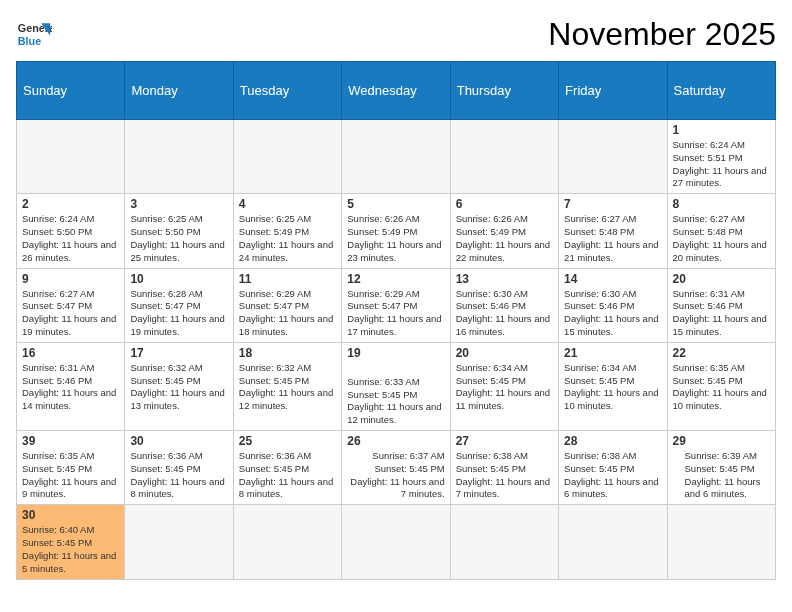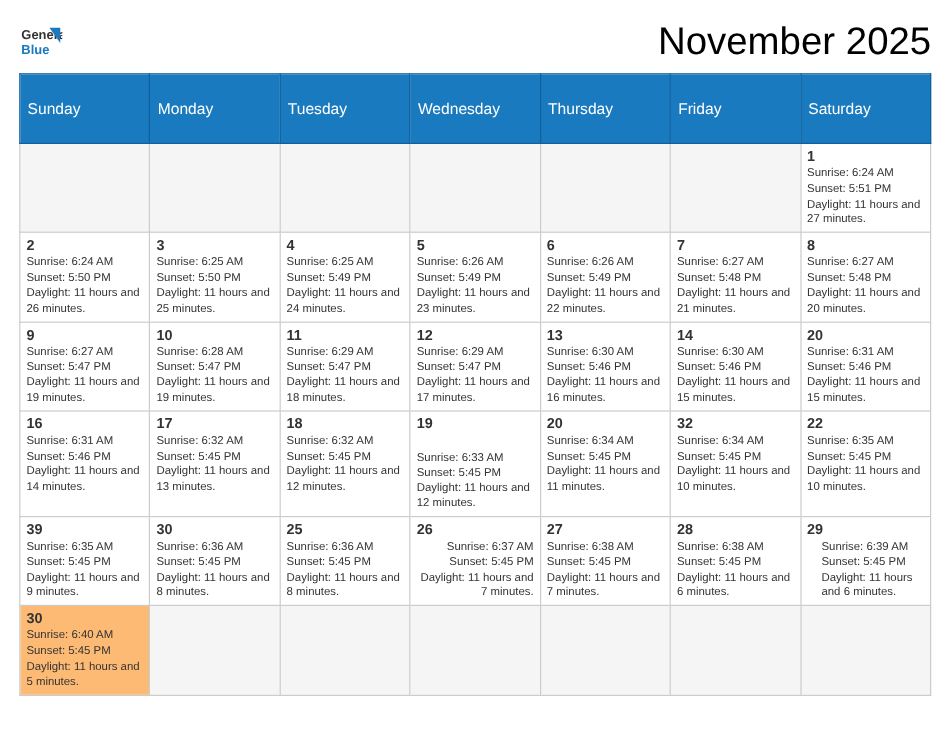--- a/index.html
+++ b/index.html
@@ -238,21 +238,21 @@
 Sunset: 5:45 PM
 Daylight: 11 hours and 12 minutes.</div>
         </td>
         <td>
           <span class="day-num">20</span>
           <div class="day-info" style="white-space: pre-line;">Sunrise: 6:34 AM
 Sunset: 5:45 PM
 Daylight: 11 hours and 11 minutes.</div>
         </td>
         <td>
-          <span class="day-num">32</span>
+          <span class="day-num">21</span>
           <div class="day-info" style="white-space: pre-line;">Sunrise: 6:34 AM
 Sunset: 5:45 PM
 Daylight: 11 hours and 10 minutes.</div>
         </td>
         <td>
           <span class="day-num">22</span>
           <div class="day-info" style="white-space: pre-line;">Sunrise: 6:35 AM
 Sunset: 5:45 PM
 Daylight: 11 hours and 10 minutes.</div>
         </td>

